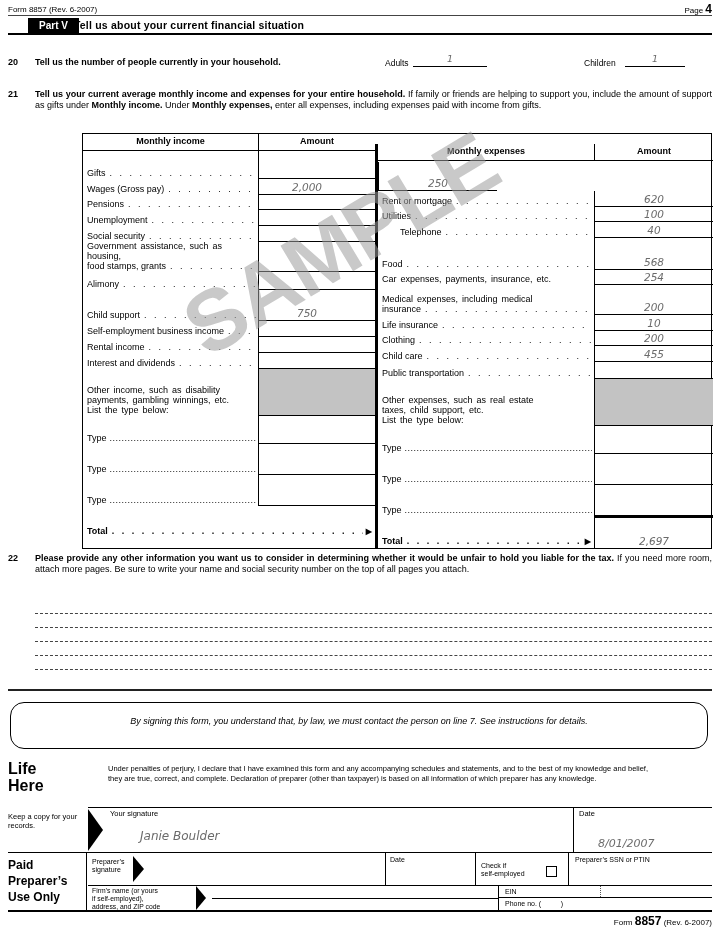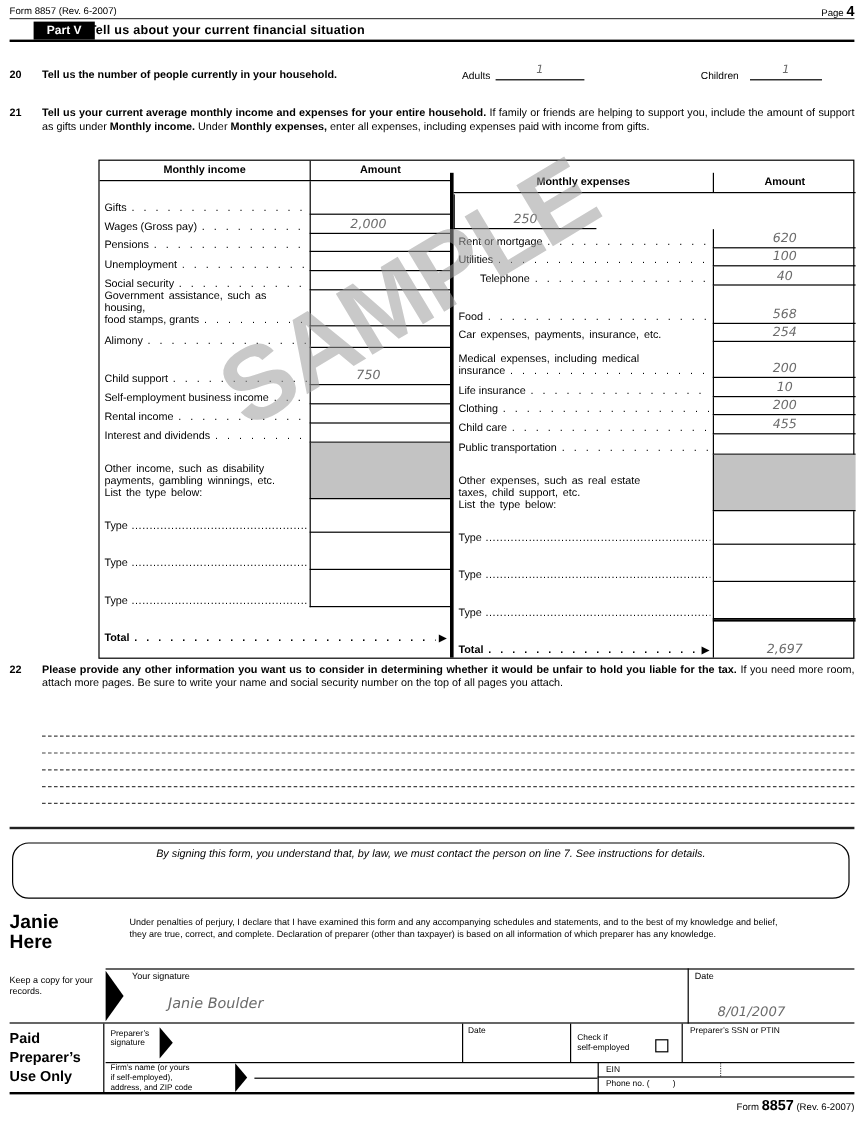--- a/index.html
+++ b/index.html
@@ -50,21 +50,21 @@
   
   .watermark{left:150px;top:198px;width:380px;height:92px;display:flex;align-items:center;justify-content:center;
        transform:rotate(-31deg);font-size:86px;font-weight:bold;color:#9d9d9d;opacity:.55;
        letter-spacing:-2px;pointer-events:none;z-index:5;}
   
   .blankline{height:13px;border-bottom:1.5px dashed #444;}
   
   .caution{left:10px;top:702px;width:698px;height:47px;border:1.5px solid #000;border-radius:14px;
        box-sizing:border-box;text-align:center;}
   .caution .ct{font-weight:bold;font-size:10px;margin-top:6px;}
-  .caution .cb{font-style:italic;font-size:9px;margin-top:3px;}
+  .caution .cb{font-style:italic;font-size:9px;margin-top:13px;}
   
   .signhere{left:8px;top:760px;font-size:16px;line-height:17px;font-weight:bold;}
   .perjury{left:108px;top:764px;width:540px;font-size:7.5px;line-height:9.5px;text-align:justify;}
   .keepcopy{left:8px;top:812px;width:72px;font-size:7.5px;line-height:9px;}
   .tri{width:0;height:0;border-style:solid;border-color:transparent;border-left-color:#000;}
   .smalllbl{font-size:7px;line-height:8px;}
   .vline{width:1px;background:#000;}
   .hline{height:1px;background:#000;}
   .checkbox{width:9px;height:9px;border:1px solid #000;display:inline-block;}
   .pp-title{left:8px;top:857px;font-size:12px;line-height:16px;font-weight:bold;}
@@ -436,21 +436,21 @@
     <div class="blankline"></div>
   </div>
 
 <div class="abs" style="left:8px;top:689px;width:704px;height:2px;background:#222;"></div>
 
 <div class="abs caution">
   <div class="cb">By signing this form, you understand that, by law, we must contact the person on line 7. See instructions for details.</div>
 </div>
 
 <div class="abs signhere">
-  <div>Janie</div>
+  <div>Life</div>
   <div>Here</div>
 </div>
 <div class="abs perjury">Under penalties of perjury, I declare that I have examined this form and any accompanying schedules and statements, and to the best of my knowledge and belief, they are true, correct, and complete. Declaration of preparer (other than taxpayer) is based on all information of which preparer has any knowledge.</div>
 <div class="abs keepcopy">Keep a copy for your records.</div>
 
 <div class="abs" style="left:88px;top:807px;width:624px;height:1px;background:#000;"></div>
 <div class="abs tri" style="left:88px;top:809px;border-width:21px 0 21px 15px;"></div>
 <div class="abs smalllbl" style="left:110px;top:810px;font-size:7.5px;">Your signature</div>
 <div class="abs hw" style="left:140px;top:829px;font-size:12px;">Janie Boulder</div>
 <div class="abs vline" style="left:573px;top:807px;height:46px;"></div>

